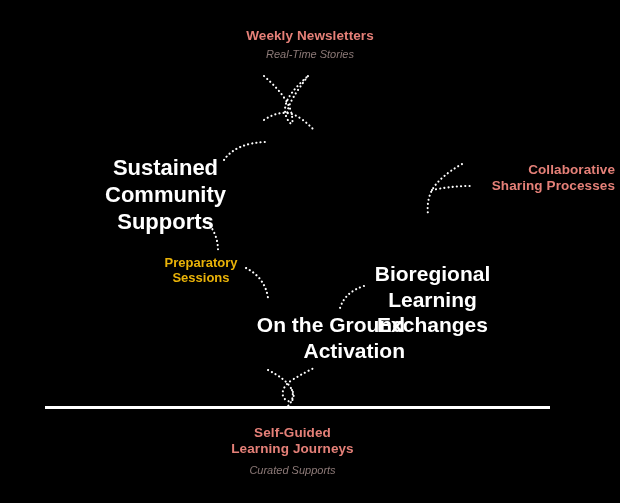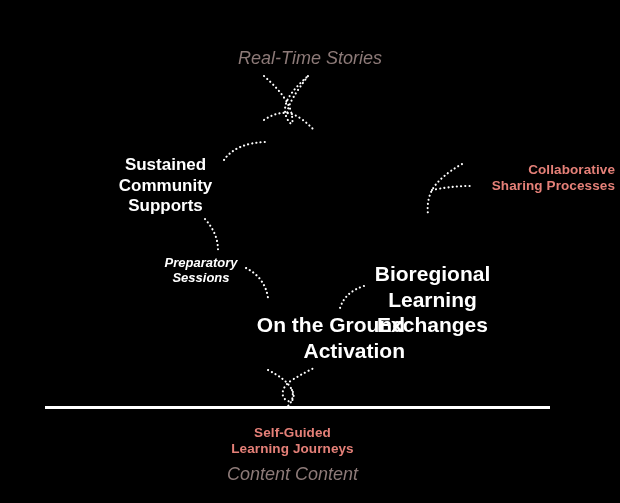--- a/index.html
+++ b/index.html
@@ -23,37 +23,36 @@
     white-space: pre-line;
   }
   
   .pink {
     color: #e58078;
     font-weight: bold;
     font-size: 13.5px;
     letter-spacing: 0.1px;
   }
   .pink-sm {
-    color: #ffffff;
+    color: #eab308;
     font-weight: bold;
     font-size: 13px;
-    font-style: italic;
   }
   
   .caption {
     color: #8d7a78;
     font-style: italic;
-    font-size: 18px;
+    font-size: 11px;
     font-weight: normal;
   }
   
   .white-head {
     color: #ffffff;
     font-weight: bold;
-    font-size: 17px;
+    font-size: 22px;
     line-height: 1.22;
   }
   .white-head.big {
     font-size: 21px;
   }
   
   .n-weekly      { left: 160px; top: 28px;  width: 300px; }
   .n-weekly-cap  { left: 160px; top: 48px;  width: 300px; }
   .n-workshops   { left: 218px; top: 136px; width: 265px; }
   .n-collab      { left: 450px; top: 162px; width: 165px; text-align: right; }
@@ -109,20 +108,21 @@
     <path d="M246 268 C 258 274, 266 284, 268 298"></path>
 
     <path d="M364 286 C 352 290, 344 296, 340 308"></path>
 
     <path d="M268 370 C 280 376, 288 382, 292 390 C 296 398, 292 404, 286 400 C 280 396, 282 386, 292 380 C 302 374, 310 370, 314 368"></path>
     <path d="M292 390 C 294 396, 292 402, 288 406"></path>
   </svg>
 
   <div class="divider"></div>
 
+  <div class="node pink n-weekly">Weekly Newsletters</div>
   <div class="node caption n-weekly-cap">Real-Time Stories</div>
 
 
   <div class="node pink n-collab">Collaborative
 Sharing Processes</div>
 
   <div class="node white-head n-sustained">Sustained
 Community
 Supports</div>
 
@@ -131,15 +131,15 @@
 
   <div class="node white-head big n-bioregional">Bioregional
 Learning
 Exchanges</div>
 
   <div class="node white-head big n-ground">On the Ground
 Activation</div>
 
   <div class="node pink n-self">Self-Guided
 Learning Journeys</div>
-  <div class="node caption n-self-cap">Content Content</div>
+  <div class="node caption n-self-cap">Curated Supports</div>
 
 </div>
 
 </body></html>

